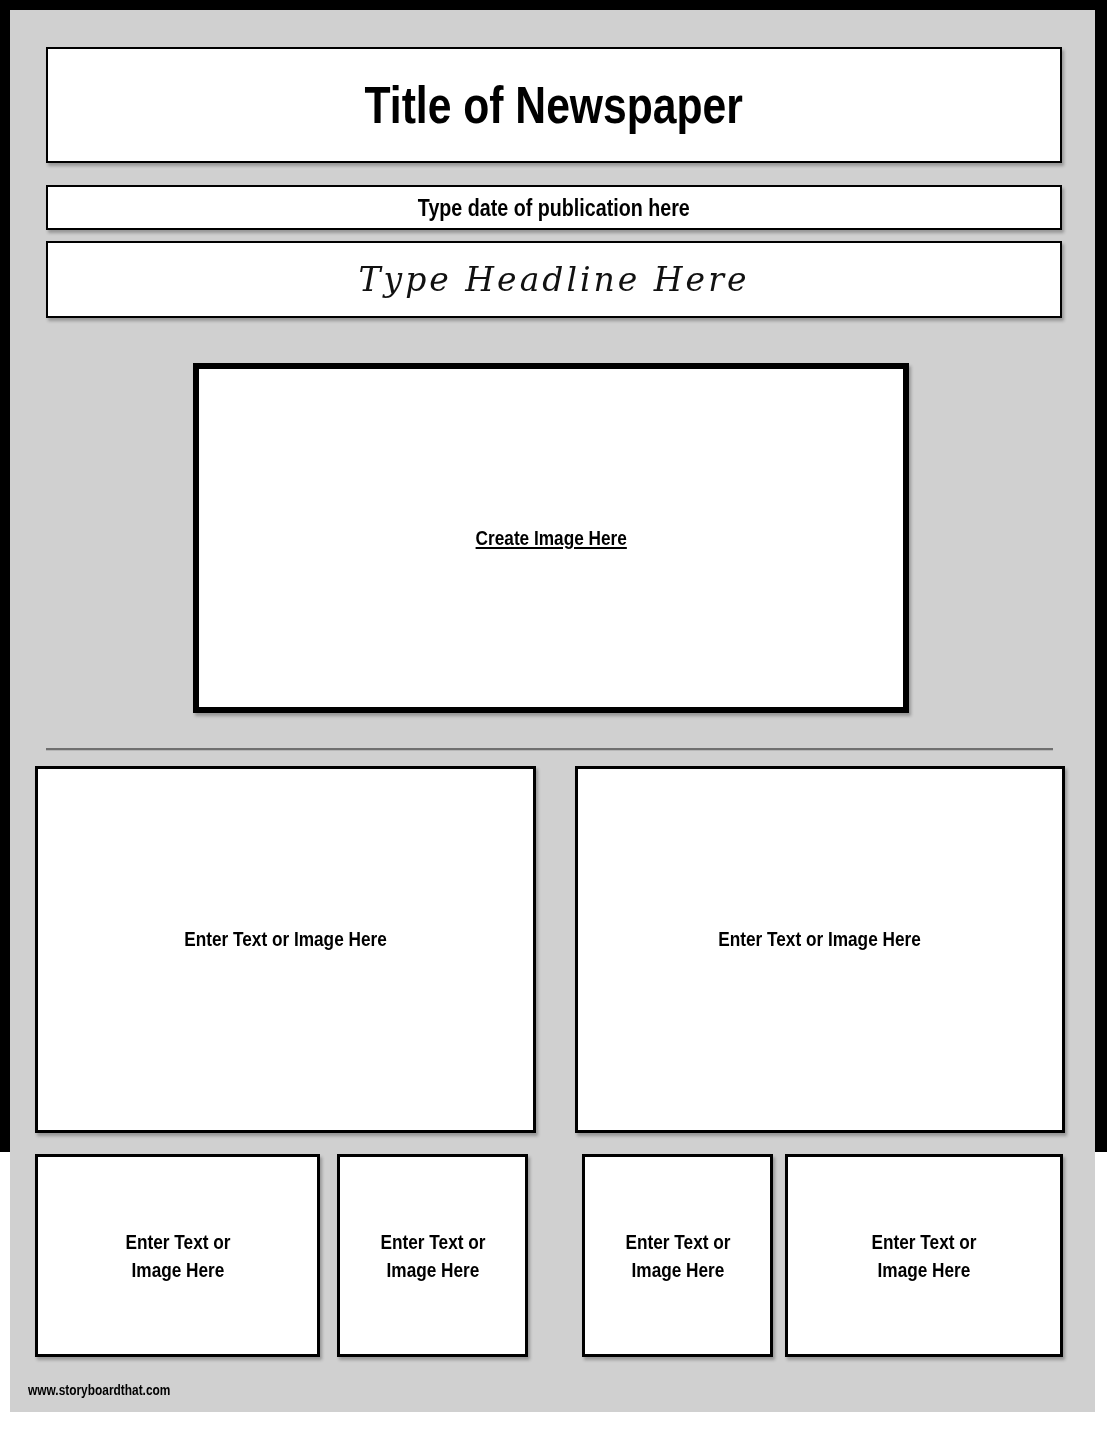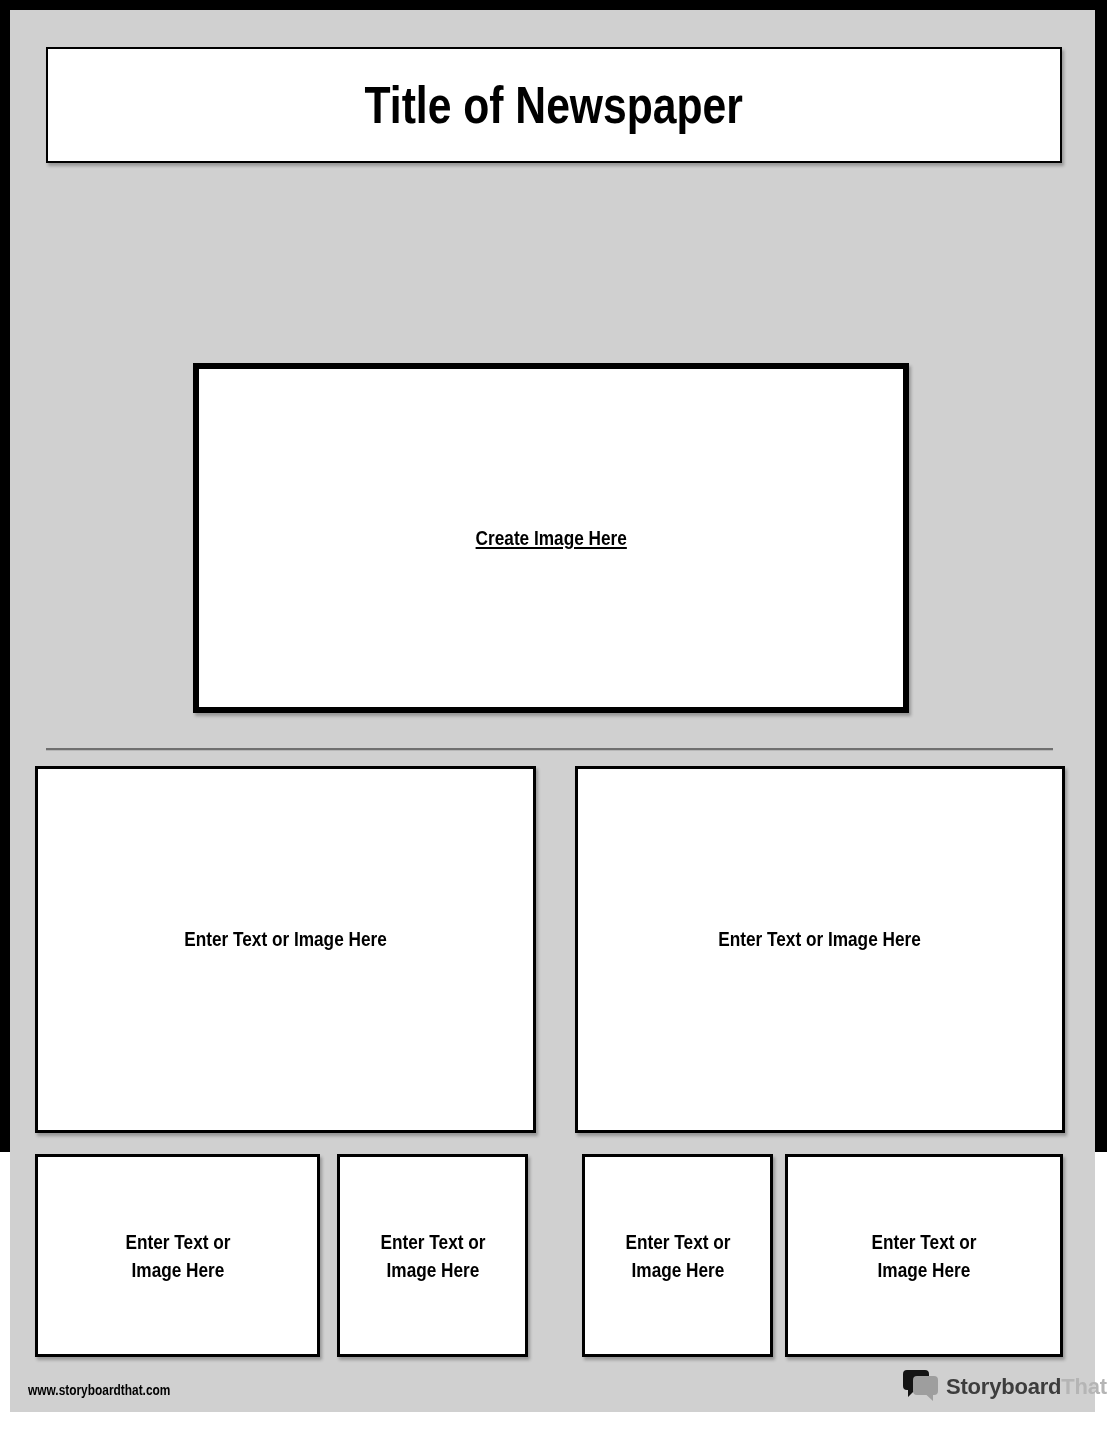--- a/index.html
+++ b/index.html
@@ -112,21 +112,27 @@
 </head>
 <body>
 
 <div class="frame">
   <div class="page">
 
     <div class="box title-box">
       <span class="condensed title-text">Title of Newspaper</span>
     </div>
 
+    <div class="box date-bar">
+      <span class="condensed date-text">Type date of publication here</span>
+    </div>
 
+    <div class="box headline-bar">
+      <span class="headline-text">Type Headline Here</span>
+    </div>
 
     <div class="box image-box">
       <span class="condensed label-text">Create Image Here</span>
     </div>
 
     <div class="divider"></div>
 
     <div class="box col col-left">
       <span class="condensed label-text">Enter Text or Image Here</span>
     </div>
@@ -158,22 +164,15 @@
 
     <div class="box small small-4">
       <span class="condensed two-line">
         <span>Enter Text or</span>
         <span>Image Here</span>
       </span>
     </div>
 
     <div class="footer-url">www.storyboardthat.com</div>
 
-    <div class="logo">
-      <svg width="36" height="34" viewBox="0 0 36 34">
-        <path d="M4 0 h18 a4 4 0 0 1 4 4 v12 a4 4 0 0 1 -4 4 h-10 l-7 7 v-7 h-1 a4 4 0 0 1 -4 -4 v-12 a4 4 0 0 1 4 -4 z" fill="#141414"></path>
-        <path d="M14 6 h17 a4 4 0 0 1 4 4 v11 a4 4 0 0 1 -4 4 h-1 v6 l-6.5 -6 h-9.5 a4 4 0 0 1 -4 -4 v-11 a4 4 0 0 1 4 -4 z" fill="#9e9e9e"></path>
-      </svg>
-      <span class="logo-text"><span class="logo-primary">Storyboard</span><span class="logo-secondary">That</span></span>
-    </div>
 
   </div>
 </div>
 
 </body></html>

